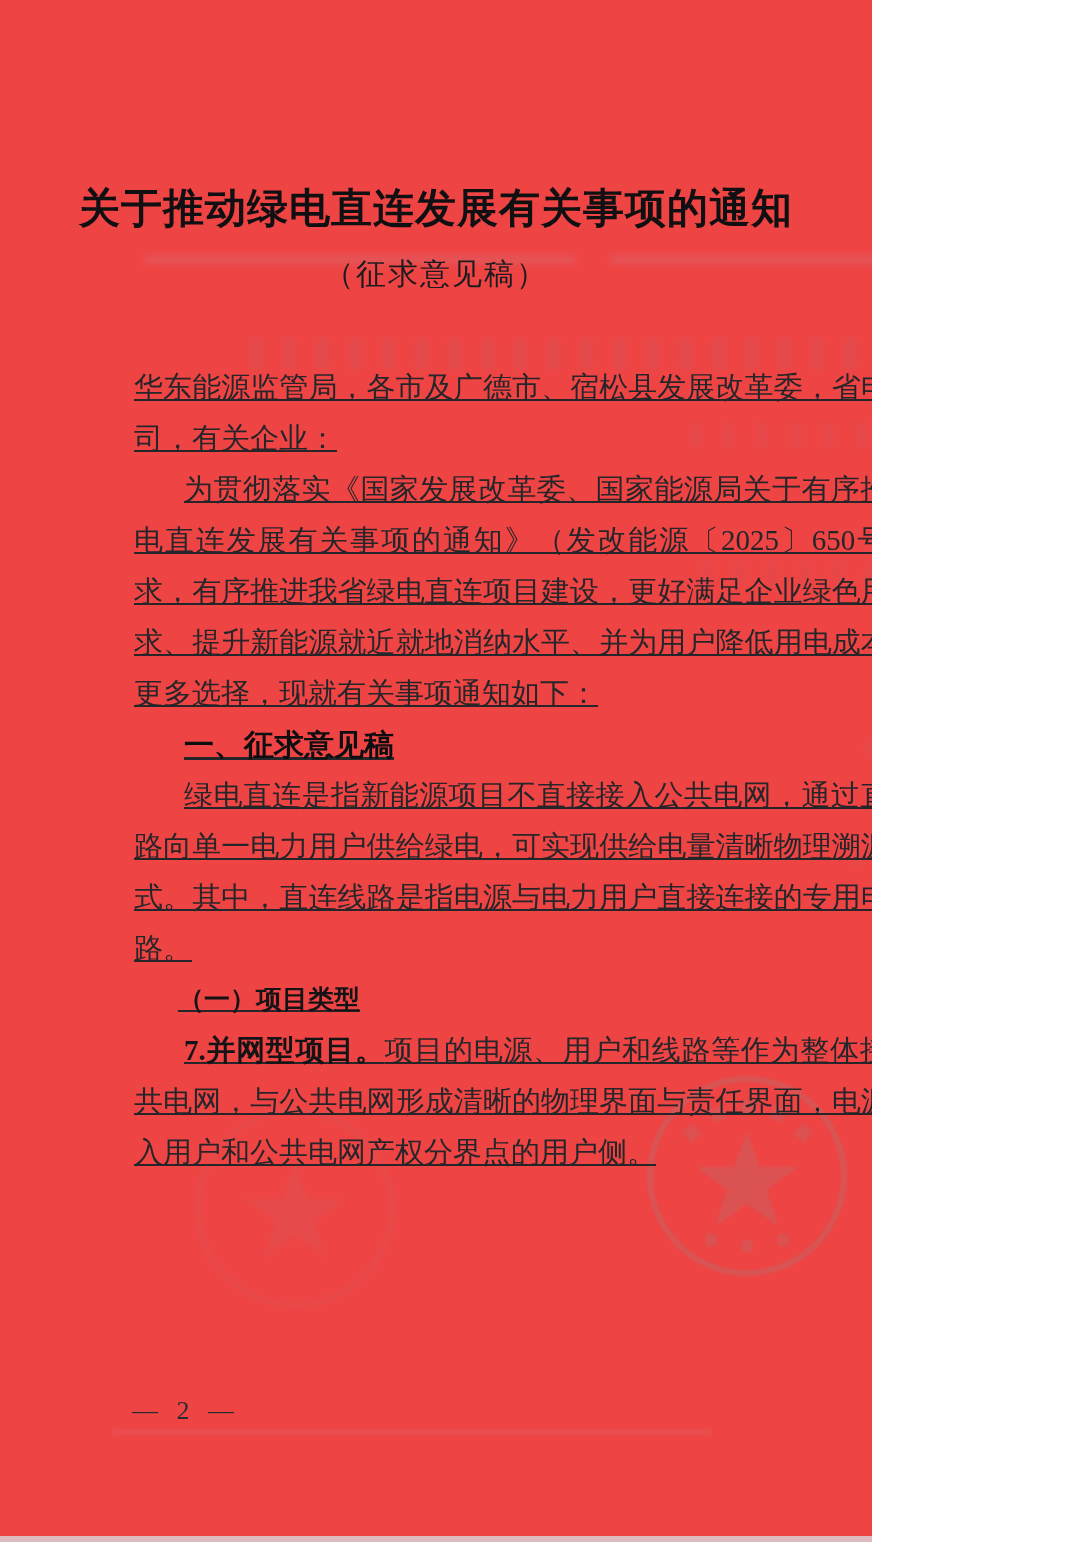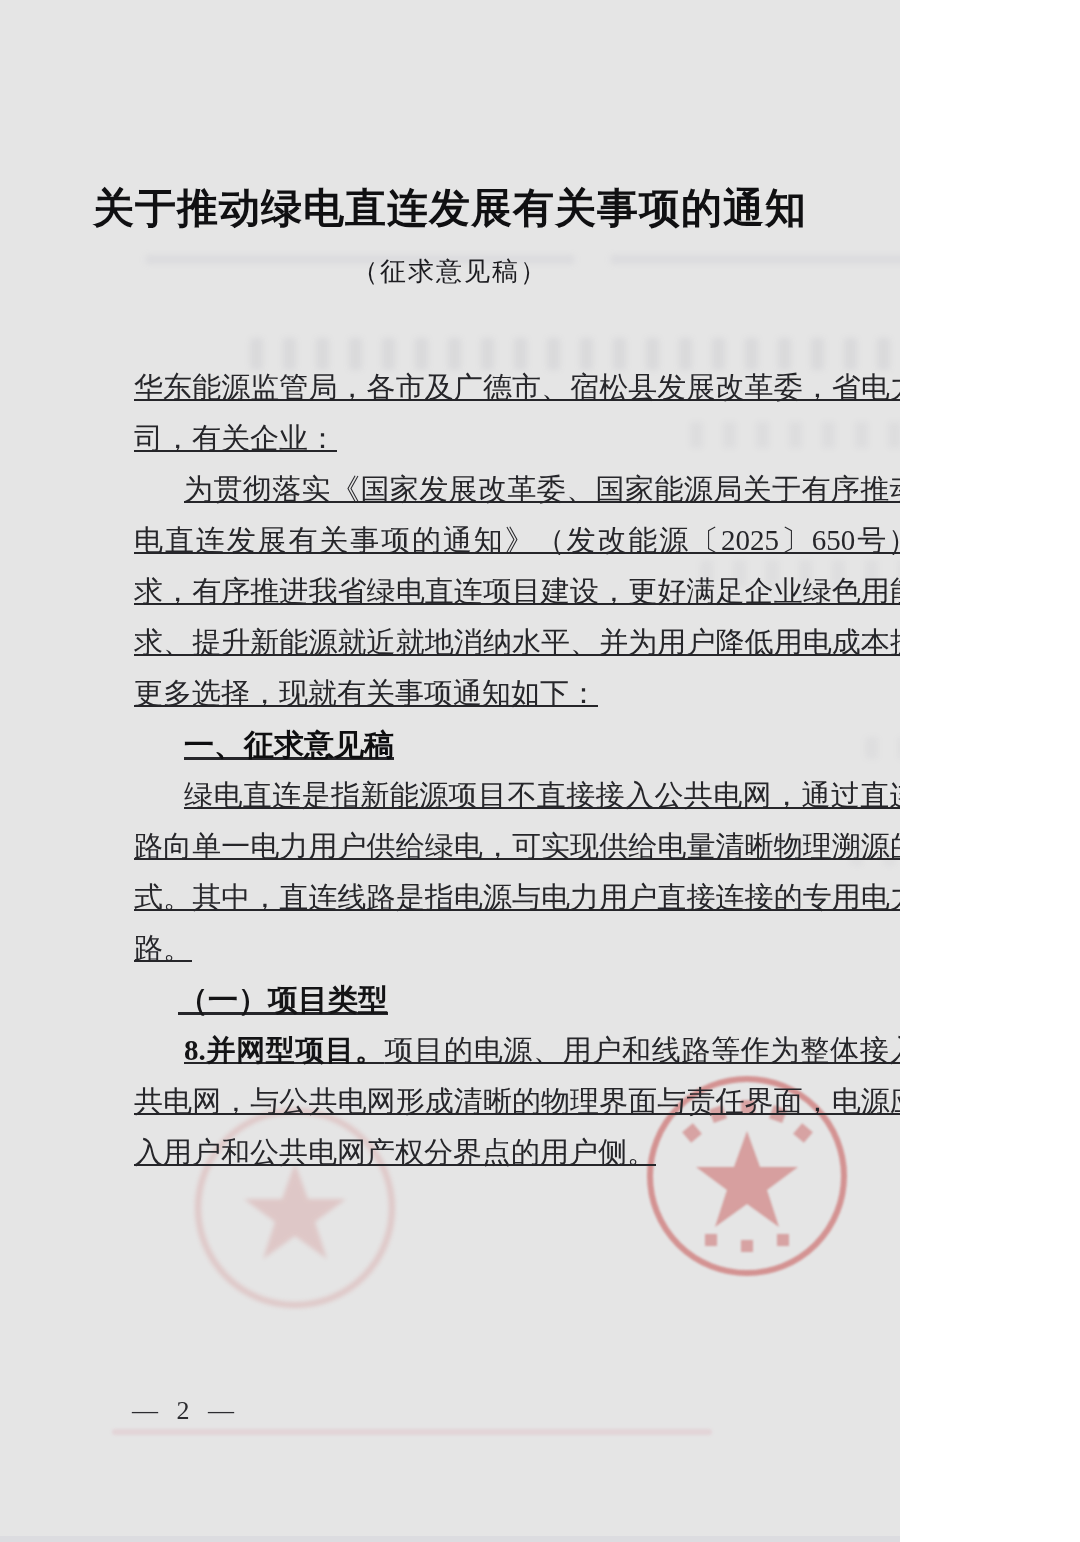--- a/index.html
+++ b/index.html
@@ -1,52 +1,51 @@
 <!DOCTYPE html>
 <html><head>
 <meta charset="utf-8">
 <style>
   html,body{margin:0;padding:0;background:#ffffff;}
   .page{
     position:relative;
     width:872px;height:1542px;
-    background:#e5e5e5;
+    background:#ef4444;
     overflow:hidden;
     font-family:"Liberation Serif","DejaVu Serif",serif;
     color:#26262a;
-    padding-left:28px;
   }
   
   .doc-title{
     position:absolute;top:181px;left:0;width:100%;
     text-align:center;
     font-size:41px;font-weight:bold;color:#101012;
     letter-spacing:1px;margin:0;
   }
   .doc-subtitle{
     position:absolute;top:254px;left:0;width:100%;
     text-align:center;
-    font-size:26px;color:#1c1c20;letter-spacing:2px;margin:0;
+    font-size:30px;color:#1c1c20;letter-spacing:2px;margin:0;
   }
   
   .doc-body{
     position:absolute;left:134px;top:362px;width:814px;
     font-size:29px;line-height:51px;
     text-align:justify;
     text-decoration:underline;
   }
   .para{margin:0;text-align:justify;text-align-last:left;}
   .indent{text-indent:50px;}
   .h1{
     font-family:"Liberation Sans","DejaVu Sans",sans-serif;
     font-weight:bold;font-size:30px;color:#0e0e10;
     margin:0;text-indent:50px;
   }
   .h2{
-    font-weight:bold;font-size:30px;color:#141416;
+    font-weight:bold;font-size:26px;color:#141416;
     margin:0;text-indent:44px;
   }
   .lead{font-weight:bold;color:#141416;}
   
   .page-number{
     position:absolute;left:132px;top:1396px;
     font-size:26px;letter-spacing:6px;color:#2c2c30;
   }
   
   .stamp{position:absolute;pointer-events:none;}
@@ -104,18 +103,18 @@
 
   <h1 class="doc-title">关于推动绿电直连发展有关事项的通知</h1>
   <p class="doc-subtitle">（征求意见稿）</p>
 
   <div class="doc-body">
     <p class="para">华东能源监管局，各市及广德市、宿松县发展改革委，省电力公司，有关企业：</p>
     <p class="para indent">为贯彻落实《国家发展改革委、国家能源局关于有序推动绿电直连发展有关事项的通知》（发改能源〔2025〕650号）要求，有序推进我省绿电直连项目建设，更好满足企业绿色用能需求、提升新能源就近就地消纳水平、并为用户降低用电成本提供更多选择，现就有关事项通知如下：</p>
     <p class="h1">一、征求意见稿</p>
     <p class="para indent">绿电直连是指新能源项目不直接接入公共电网，通过直连线路向单一电力用户供给绿电，可实现供给电量清晰物理溯源的模式。其中，直连线路是指电源与电力用户直接连接的专用电力线路。</p>
     <p class="h2">（一）项目类型</p>
-    <p class="para indent"><b class="lead">8.并网型项目。</b><span>项目的电源、用户和线路等作为整体接入公共电网，与公共电网形成清晰的物理界面与责任界面，电源应接入用户和公共电网产权分界点的用户侧。</span></p>
+    <p class="para indent"><b class="lead">7.并网型项目。</b><span>项目的电源、用户和线路等作为整体接入公共电网，与公共电网形成清晰的物理界面与责任界面，电源应接入用户和公共电网产权分界点的用户侧。</span></p>
   </div>
 
   <div class="page-number">— 2 —</div>
 
 </div>
 
 </body></html>

